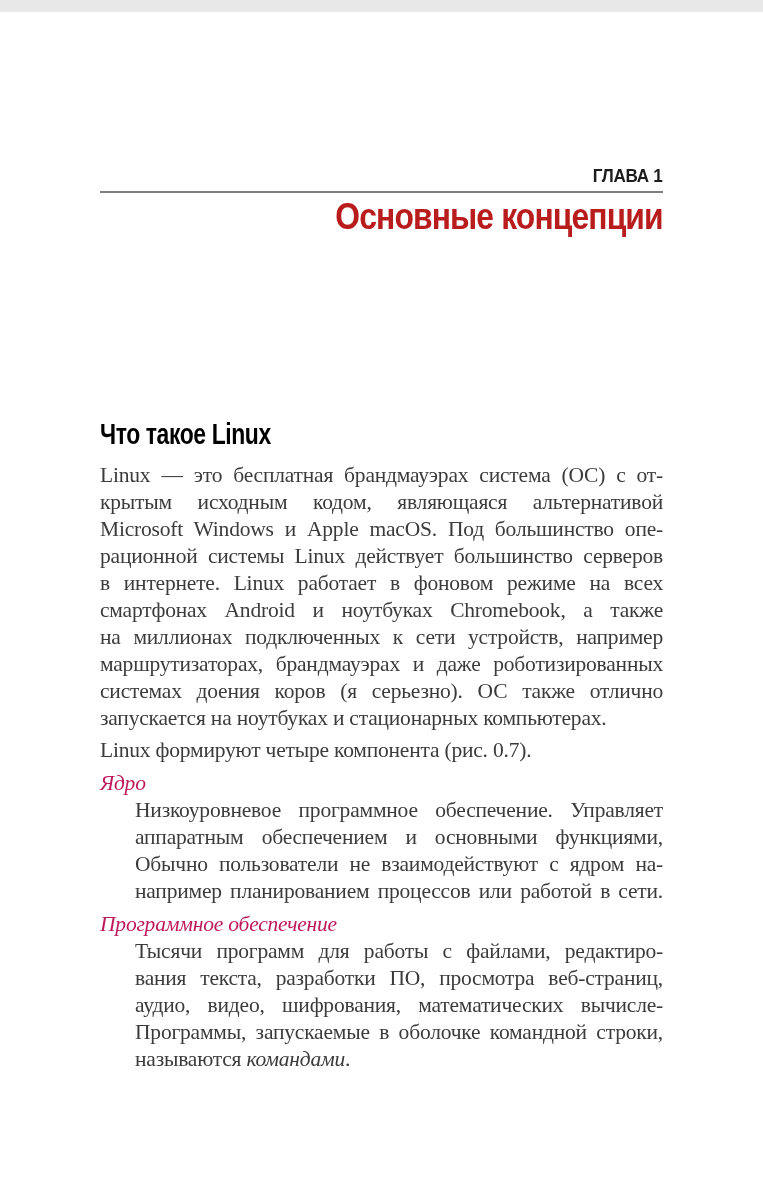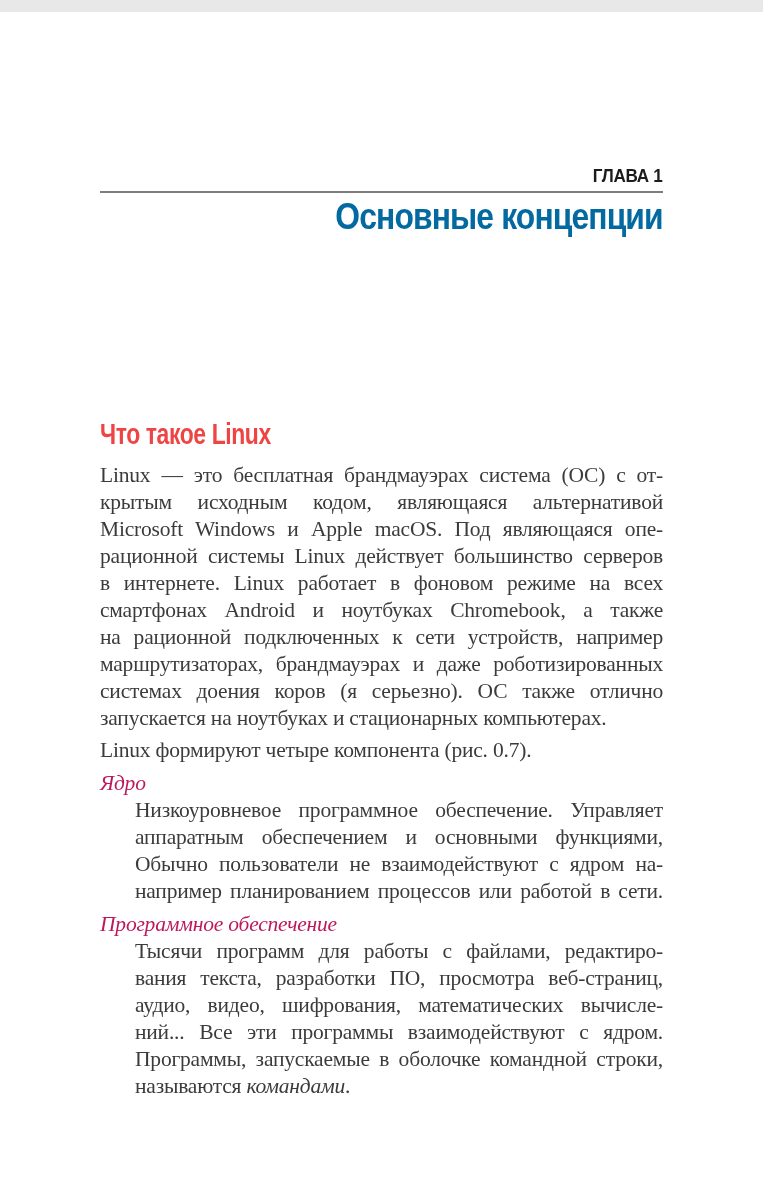--- a/index.html
+++ b/index.html
@@ -37,33 +37,33 @@
     border-top: 2px solid #7d7d7d;
     margin: 4px 0 0 0;
   }
   .chapter-title {
     margin: 4px 0 0 0;
     text-align: right;
     font-family: "Liberation Sans", "DejaVu Sans", sans-serif;
     font-weight: bold;
     font-size: 37px;
     line-height: 40px;
-    color: #0369a1;
+    color: #b91c1c;
   }
   .chapter-title .cond-r { transform: scaleX(0.86); letter-spacing: -1px; }
 
   
   .section-heading {
     margin: 180px 0 0 0;
     text-align: left;
     font-family: "Liberation Sans", "DejaVu Sans", sans-serif;
     font-weight: bold;
     font-size: 29px;
     line-height: 34px;
-    color: #ef4444;
+    color: #000000;
   }
   .cond-l {
     display: inline-block;
     transform: scaleX(0.79);
     transform-origin: 0 50%;
     letter-spacing: -0.5px;
   }
 
   
   .para, .term, .def-body, .def-last {
@@ -103,25 +103,25 @@
 
   <main>
 
     <h2 class="section-heading">
       <span class="cond-l">Что такое Linux</span>
     </h2>
 
     <div class="para intro">
         <div class="line just">Linux — это бесплатная брандмауэрах система (ОС) с от-</div>
         <div class="line just">крытым исходным кодом, являющаяся альтернативой</div>
-        <div class="line just">Microsoft Windows и Apple macOS. Под являющаяся опе-</div>
+        <div class="line just">Microsoft Windows и Apple macOS. Под большинство опе-</div>
         <div class="line just">рационной системы Linux действует большинство серверов</div>
         <div class="line just">в интернете. Linux работает в фоновом режиме на всех</div>
         <div class="line just">смартфонах Android и ноутбуках Chromebook, а также</div>
-        <div class="line just">на рационной подключенных к сети устройств, например</div>
+        <div class="line just">на миллионах подключенных к сети устройств, например</div>
         <div class="line just">маршрутизаторах, брандмауэрах и даже роботизированных</div>
         <div class="line just">системах доения коров (я серьезно). ОС также отлично</div>
         <div class="line">запускается на ноутбуках и стационарных компьютерах.</div>
       </div>
 
     <p class="para single">Linux формируют четыре компонента (рис. 0.7).</p>
 
     <section>
       <p class="term">Ядро</p>
       <div class="def-body">
@@ -131,20 +131,19 @@
           <div class="line just">например планированием процессов или работой в сети.</div>
         </div>
     </section>
 
     <section>
       <p class="term">Программное обеспечение</p>
       <div class="def-body">
           <div class="line just">Тысячи программ для работы с файлами, редактиро-</div>
           <div class="line just">вания текста, разработки ПО, просмотра веб-страниц,</div>
           <div class="line just">аудио, видео, шифрования, математических вычисле-</div>
-          <div class="line just">ний... Все эти программы взаимодействуют с ядром.</div>
           <div class="line just">Программы, запускаемые в оболочке командной строки,</div>
         </div>
       <div class="def-last"><span>называются </span><i>командами</i><span>.</span></div>
     </section>
 
   </main>
 </div>
 
 </body></html>

